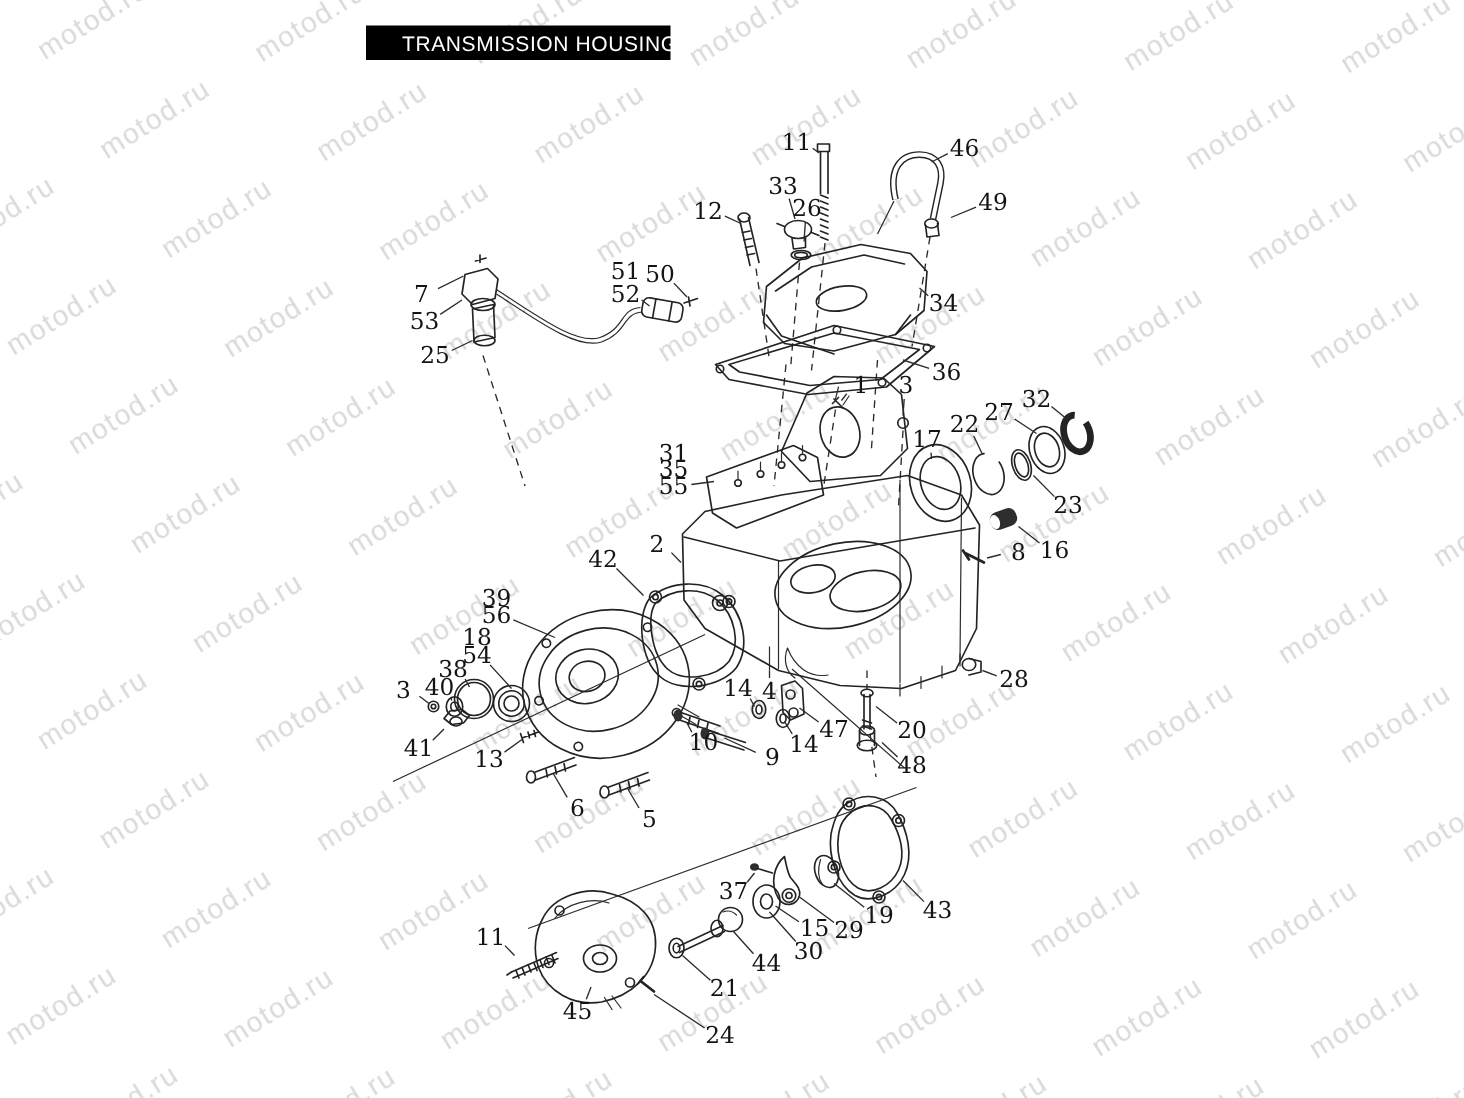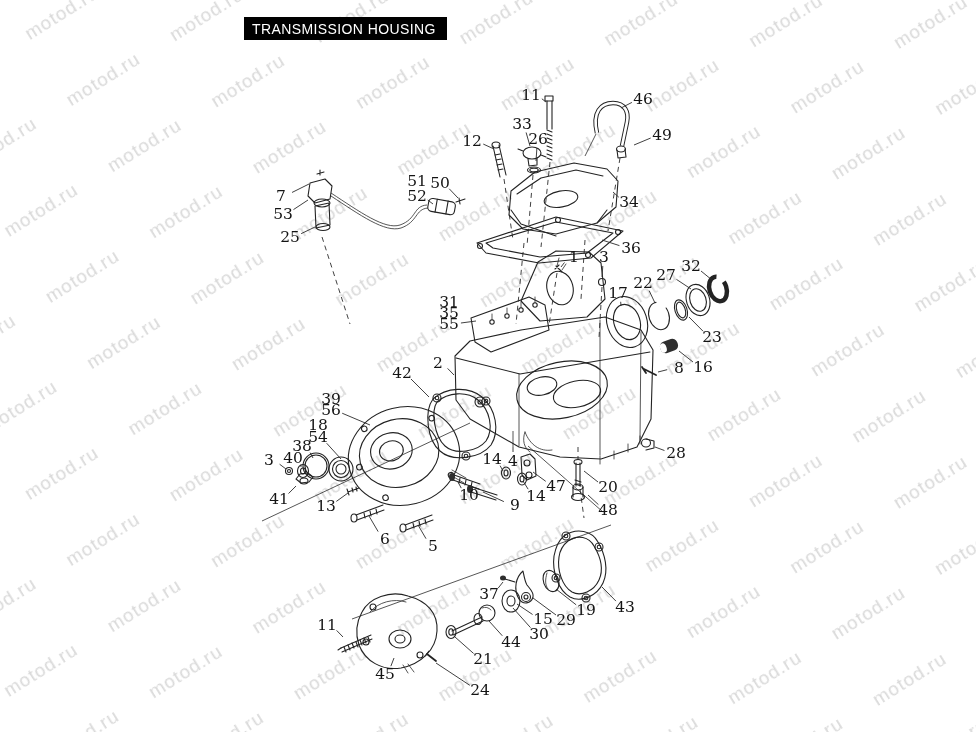--- a/index.html
+++ b/index.html
@@ -10,21 +10,21 @@
   .thin{stroke:#2b2b2b;fill:none;stroke-width:0.8;}
   .dash{stroke:#2b2b2b;fill:none;stroke-width:0.9;stroke-dasharray:5 4;}
   .thick{stroke:#232323;fill:none;stroke-width:4.5;}
   .tube-core{stroke:#ffffff;fill:none;stroke-width:2.6;}
   .dk{fill:#2e2e2e;stroke:none;}
   .wm-text{font-family:"Liberation Sans",sans-serif;font-size:19px;letter-spacing:1px;}
   .callout{font-family:"DejaVu Serif",serif;font-size:15.5px;fill:#141414;
            text-anchor:middle;dominant-baseline:central;}
   .leader{stroke:#2b2b2b;stroke-width:0.9;fill:none;}
   .title-bar{position:absolute;left:244px;top:17px;width:203px;height:23px;background:#000000;
-             display:flex;align-items:center;padding-left:8px;box-sizing:border-box;}
+             display:flex;align-items:center;padding-left:24px;box-sizing:border-box;}
   .title-bar span{color:#ffffff;font-size:14px;letter-spacing:0.4px;white-space:nowrap;}
 </style>
 </head>
 <body>
 
 <div class="stage">
 
   <svg width="976" height="732" viewBox="0 0 976 732">
     <defs>
       <pattern id="wm" width="122" height="78" patternUnits="userSpaceOnUse" patternTransform="rotate(-32)">

